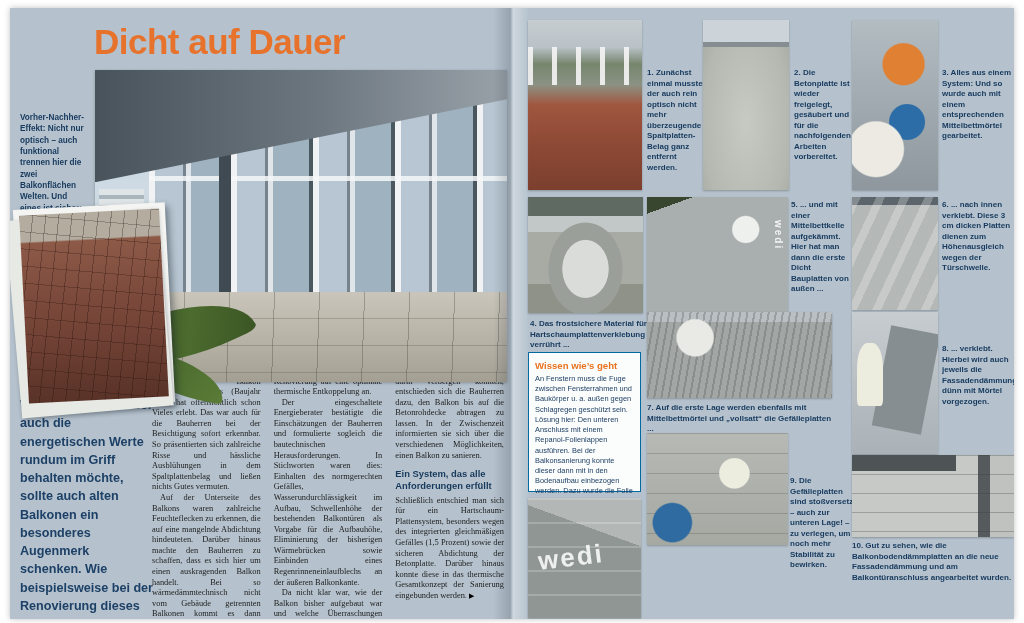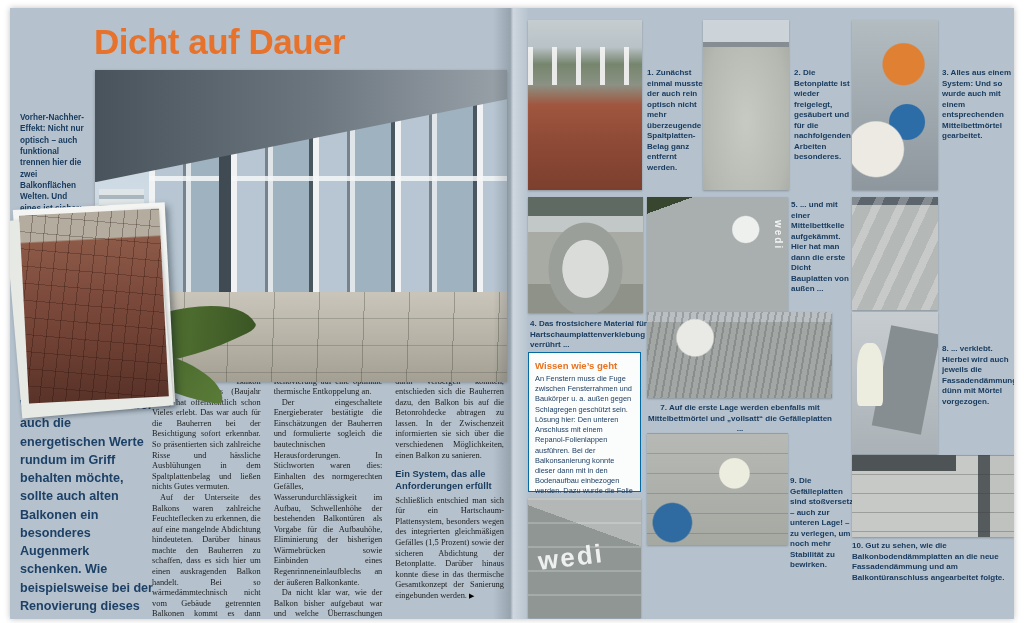--- a/index.html
+++ b/index.html
@@ -113,21 +113,21 @@
   .watermark { position:absolute; color:rgba(255,255,255,.85); font-weight:700; letter-spacing:2px; }
   .wm-vert { right:4px; top:20%; writing-mode:vertical-rl; font-size:10px; }
   .wm-big  { left:10px; top:44px; font-size:26px; transform:rotate(-7deg); }
 
   .cap-1 { left:136px; top:60px;  width:57px; }
   .cap-2 { left:283px; top:60px;  width:57px; }
   .cap-3 { left:431px; top:60px;  width:72px; }
   .cap-4 { left:19px;  top:311px; width:183px; }
   .cap-5 { left:280px; top:192px; width:62px; }
   .cap-6 { left:431px; top:192px; width:74px; }
-  .cap-7 { left:136px; top:395px; width:186px;text-align:center; }
+  .cap-7 { left:136px; top:395px; width:186px; }
   .cap-8 { left:431px; top:336px; width:72px; }
   .cap-9 { left:279px; top:468px; width:67px; }
   .cap-10{ left:341px; top:533px; width:164px; }
 
   .infobox { position:absolute; left:17px; top:344px; width:113px; height:140px;
           background:#fbfcfc; border:1px solid #0369a1; padding:7px 6px; }
   .infobox-title { font-size:9.6px; font-weight:700; color:#e87320; margin-bottom:3px; }
   .infobox-text { font-size:7.4px; line-height:1.38; color:#1d3f63; }
 </style>
 </head>
@@ -171,51 +171,52 @@
       <div class="subhead">Ein System, das alle Anforderungen erfüllt</div>
       <p><span>Schließlich entschied man sich für ein Hartschaum-Plattensystem, besonders wegen des integrierten gleichmäßigen Gefälles (1,5 Prozent) sowie der sicheren Abdichtung der Betonplatte. Darüber hinaus konnte diese in das thermische Gesamtkonzept der Sanierung eingebunden werden. </span><span class="cont-arrow">▶</span></p>
     </div>
   </div>
 
   <div class="page page-right">
     <div class="photo ph-1"></div>
     <div class="cap cap-1"><b>1.</b><span> Zunächst einmal musste der auch rein optisch nicht mehr überzeugende Spaltplatten-Belag ganz entfernt werden.</span></div>
 
     <div class="photo ph-2"></div>
-    <div class="cap cap-2"><b>2.</b><span> Die Betonplatte ist wieder freigelegt, gesäubert und für die nachfolgenden Arbeiten besonderes.</span></div>
+    <div class="cap cap-2"><b>2.</b><span> Die Betonplatte ist wieder freigelegt, gesäubert und für die nachfolgenden Arbeiten vorbereitet.</span></div>
 
     <div class="photo ph-3"></div>
     <div class="cap cap-3"><b>3.</b><span> Alles aus einem System: Und so wurde auch mit einem entsprechenden Mittelbettmörtel gearbeitet.</span></div>
 
     <div class="photo ph-4"></div>
     <div class="cap cap-4"><b>4.</b><span> Das frostsichere Material für die Hartschaumplattenverklebung wird klumpenfrei verrührt ...</span></div>
 
     <div class="photo ph-5">
       <span class="watermark wm-vert">wedi</span>
     </div>
     <div class="cap cap-5"><b>5.</b><span> ... und mit einer Mittelbettkelle aufgekämmt. Hier hat man dann die erste Dicht Bauplatten von außen ...</span></div>
 
     <div class="photo ph-6"></div>
+    <div class="cap cap-6"><b>6.</b><span> ... nach innen verklebt. Diese 3 cm dicken Platten dienen zum Höhenausgleich wegen der Türschwelle.</span></div>
 
     <div class="infobox">
       <div class="infobox-title">Wissen wie’s geht</div>
       <div class="infobox-text">An Fenstern muss die Fuge zwischen Fensterrahmen und Baukörper u. a. außen gegen Schlagregen geschützt sein. Lösung hier: Den unteren Anschluss mit einem Repanol-Folienlappen ausführen. Bei der Balkonsanierung konnte dieser dann mit in den Bodenaufbau einbezogen werden. Dazu wurde die Folie mit dem Mittelbettmörtel auf dem Rohboden angedrückt und glatt gestrichen. Anschließend folgte die erste Lage Bauplatte. Der Baukörper ist so optimal gegen eindringendes Wasser geschützt.</div>
     </div>
 
     <div class="photo ph-7"></div>
     <div class="cap cap-7"><b>7.</b><span> Auf die erste Lage werden ebenfalls mit Mittelbettmörtel und „vollsatt“ die Gefälleplatten ...</span></div>
 
     <div class="photo ph-8"></div>
     <div class="cap cap-8"><b>8.</b><span> ... verklebt. Hierbei wird auch jeweils die Fassadendämmung dünn mit Mörtel vorgezogen.</span></div>
 
     <div class="photo ph-9"></div>
     <div class="cap cap-9"><b>9.</b><span> Die Gefälleplatten sind stoßversetzt – auch zur unteren Lage! – zu verlegen, um noch mehr Stabilität zu bewirken.</span></div>
 
     <div class="photo ph-10"></div>
-    <div class="cap cap-10"><b>10.</b><span> Gut zu sehen, wie die Balkonbodendämmplatten an die neue Fassadendämmung und am Balkontüranschluss angearbeitet folgte.</span></div>
+    <div class="cap cap-10"><b>10.</b><span> Gut zu sehen, wie die Balkonbodendämmplatten an die neue Fassadendämmung und am Balkontüranschluss angearbeitet wurden.</span></div>
 
     <div class="photo ph-b">
       <span class="watermark wm-big">wedi</span>
     </div>
   </div>
 
   <div class="gutter"></div>
 </div>
 
 </body></html>

